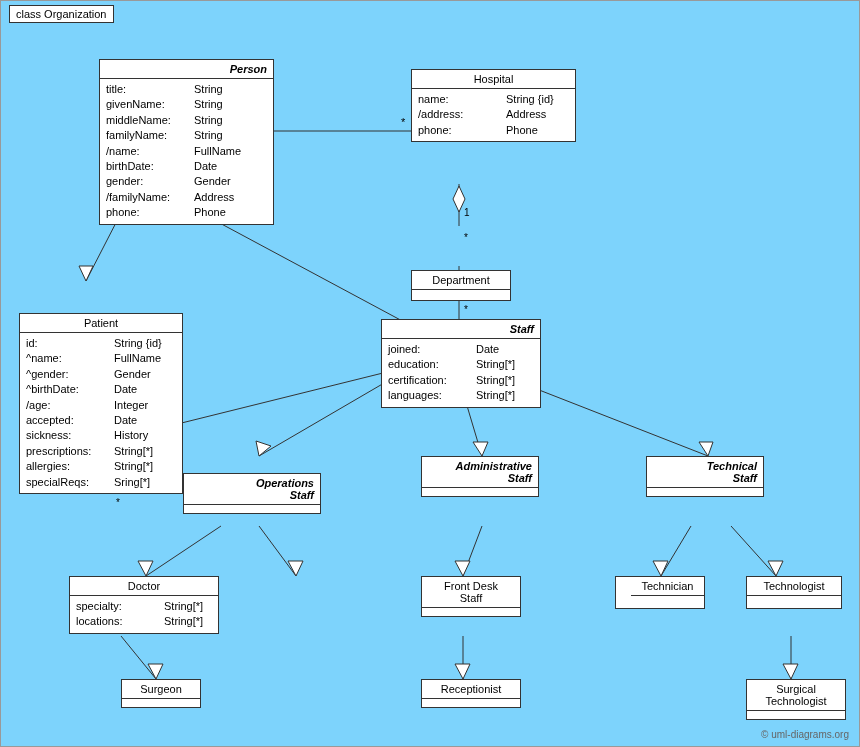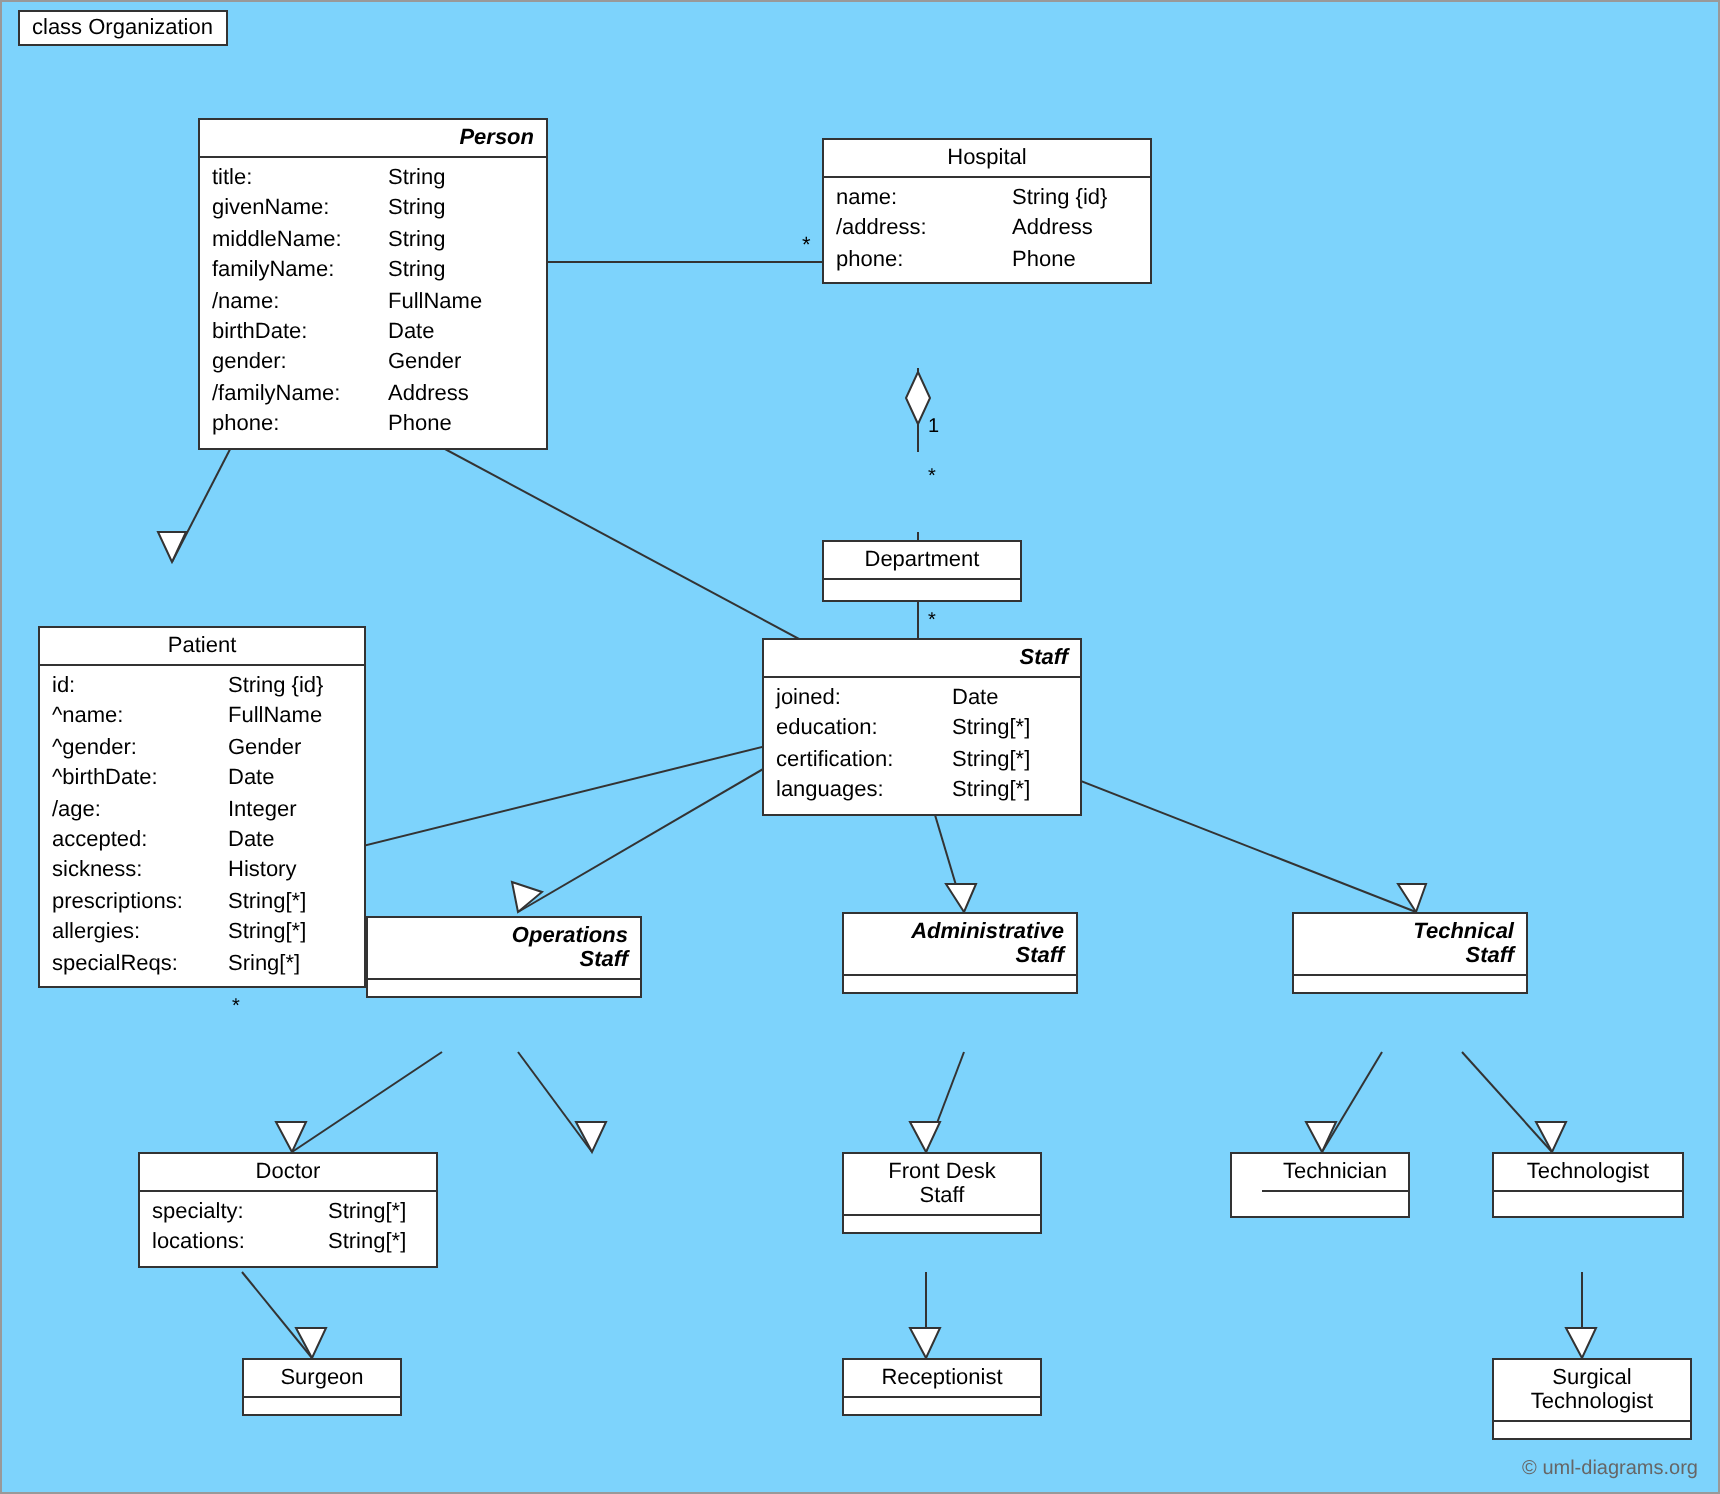--- a/index.html
+++ b/index.html
@@ -267,21 +267,21 @@
           <span class="attr-name">allergies:</span>
           <span class="attr-type">String[*]</span>
         </div>
       <div class="attr-row">
           <span class="attr-name">specialReqs:</span>
           <span class="attr-type">Sring[*]</span>
         </div>
     </div>
   </div>
 
-  <div class="uml-class" style="left:182px; top:457px; width:138px; text-align:center;">
+  <div class="uml-class" style="left:182px; top:472px; width:138px; text-align:center;">
     <div class="uml-class-title italic">
       <em>Operations<br>Staff</em>
     </div>
     <div class="uml-class-attrs" style="min-height:8px;"></div>
   </div>
 
   <div class="uml-class" style="left:420px; top:455px; width:118px; text-align:center;">
     <div class="uml-class-title italic">
       <em>Administrative<br>Staff</em>
     </div>

